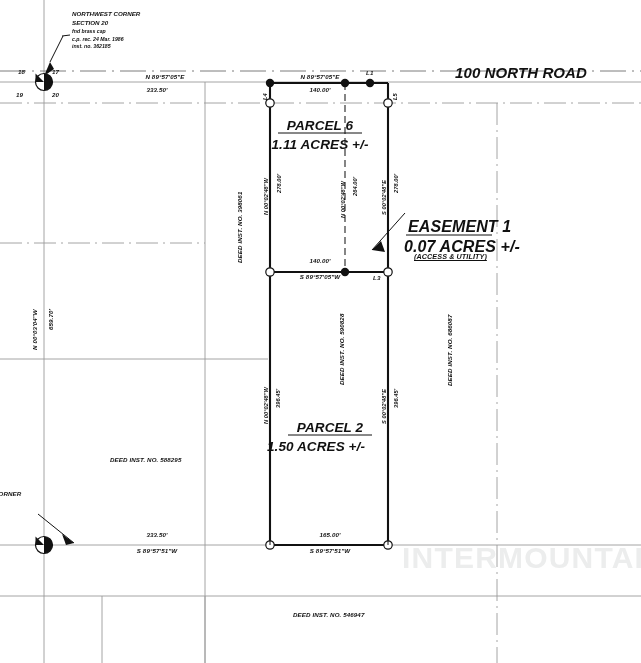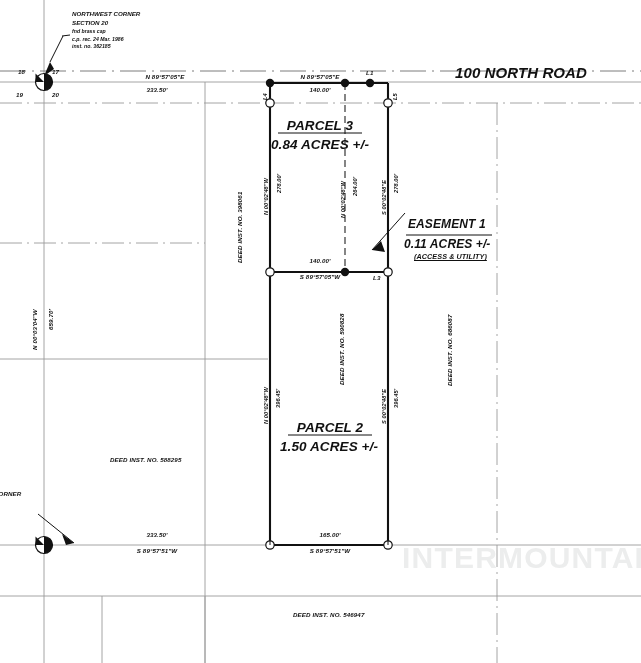--- a/index.html
+++ b/index.html
@@ -5,21 +5,21 @@
   html,body{margin:0;padding:0;background:#ffffff;}
   body{width:641px;height:663px;position:relative;overflow:hidden;
        font-family:"Liberation Sans",sans-serif;color:#111;}
   #plat{position:absolute;inset:0;width:641px;height:663px;}
   .lbl{position:absolute;font-style:italic;font-weight:bold;white-space:nowrap;
        letter-spacing:.1px;line-height:1.25;color:#111;}
   .t5{font-size:5.2px;}
   .t55{font-size:5.6px;}
   .t6{font-size:6.2px;}
   .t7{font-size:7.2px;text-decoration:underline;}
-  .t11{font-size:12px;}
+  .t11{font-size:16px;}
   .t13{font-size:13.5px;}
   .t15{font-size:15px;margin-left:18px;}
   .ctr{text-align:center;transform:translateX(-50%);}
   .rot90{transform-origin:0 0;transform:rotate(-90deg);}
   .watermark{position:absolute;left:402px;top:541px;font-size:30px;
              font-weight:bold;letter-spacing:1.2px;color:#eceded;
              font-family:"Liberation Sans",sans-serif;font-style:normal;
              white-space:nowrap;}
   .note{position:absolute;font-style:italic;font-weight:bold;line-height:1.45;}
 </style>
@@ -141,28 +141,28 @@
 <div class="lbl t6 ctr" style="left:157px;top:86px;">333.50'</div>
 
 <div class="lbl t6 ctr" style="left:320px;top:73px;">N 89°57'05"E</div>
 <div class="lbl t6 ctr" style="left:320px;top:86px;">140.00'</div>
 
 <div class="lbl t6" style="left:366px;top:69px;">L1</div>
 <div class="lbl t6" style="left:373px;top:274px;">L3</div>
 <div class="lbl t55 rot90" style="left:262px;top:100px;">L4</div>
 <div class="lbl t55 rot90" style="left:392px;top:100px;">L5</div>
 
-<div class="lbl t13 ctr" style="left:320px;top:118px;">PARCEL 3</div>
-<div class="lbl t13 ctr" style="left:320px;top:137px;">0.84 ACRES +/-</div>
+<div class="lbl t13 ctr" style="left:320px;top:118px;">PARCEL 6</div>
+<div class="lbl t13 ctr" style="left:320px;top:137px;">1.11 ACRES +/-</div>
 
 <div class="lbl t13 ctr" style="left:330px;top:420px;">PARCEL 2</div>
-<div class="lbl t13 ctr" style="left:329px;top:439px;">1.50 ACRES +/-</div>
+<div class="lbl t13 ctr" style="left:316px;top:439px;">1.50 ACRES +/-</div>
 
 <div class="lbl t11" style="left:408px;top:217px;">EASEMENT 1</div>
-<div class="lbl t11" style="left:404px;top:237px;">0.11 ACRES +/-</div>
+<div class="lbl t11" style="left:404px;top:237px;">0.07 ACRES +/-</div>
 <div class="lbl t7" style="left:414px;top:252px;">(ACCESS &amp; UTILITY)</div>
 
 <div class="lbl t6 ctr" style="left:320px;top:257px;">140.00'</div>
 <div class="lbl t6 ctr" style="left:320px;top:273px;">S 89°57'05"W</div>
 
 <div class="lbl t55 rot90" style="left:263px;top:215px;">N 00°02'48"W</div>
 <div class="lbl t55 rot90" style="left:276px;top:193px;">278.00'</div>
 
 <div class="lbl t55 rot90" style="left:340px;top:218px;">N 00°02'48"W</div>
 <div class="lbl t55 rot90" style="left:352px;top:196px;">264.00'</div>

